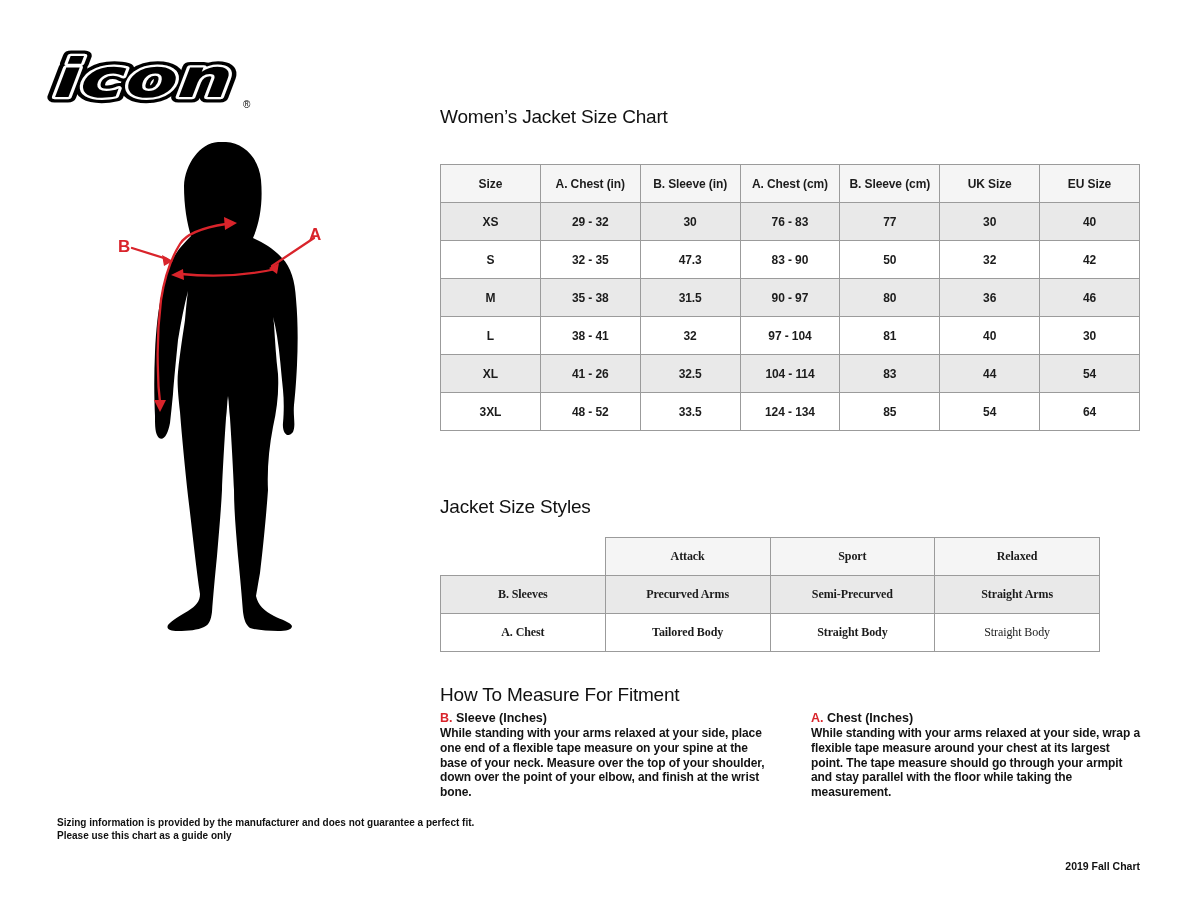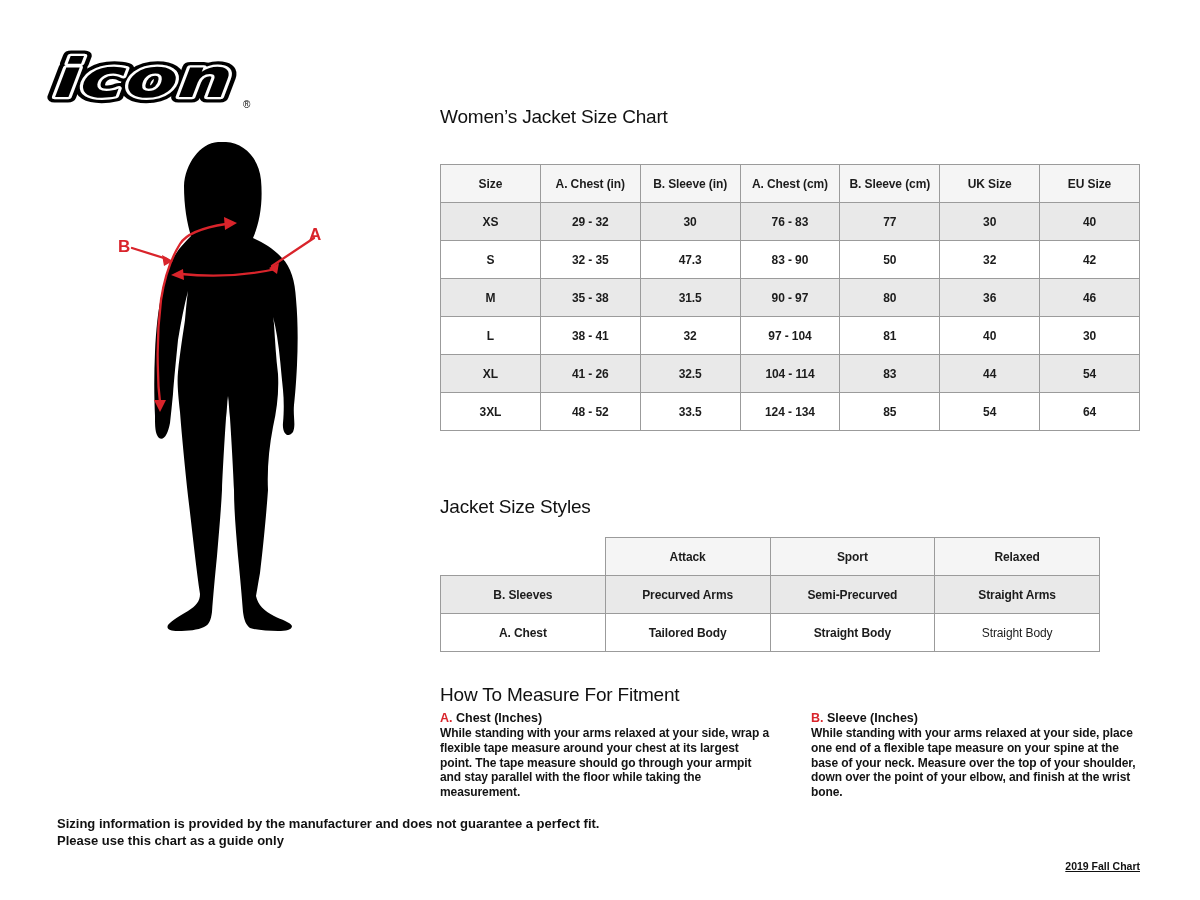--- a/index.html
+++ b/index.html
@@ -18,34 +18,34 @@
   
   table{border-collapse:collapse;table-layout:fixed;background:#fff;}
   th,td{
     border:1px solid #9b9b9b;text-align:center;vertical-align:middle;
     font-size:12px;font-weight:700;color:#1c1c1c;padding:0;height:37px;
     letter-spacing:-.1px;
   }
   thead th{background:#f5f5f5;}
   #size-table{width:700px;}
   #size-table tbody tr:nth-child(odd) td{background:#e9e9e9;}
-  #styles-table{width:660px;}
+  #styles-table{width:660px;font-family:Liberation Serif, serif;}
   #styles-table th.blank{border:none;background:transparent;}
   #styles-table tbody tr:nth-child(1) td{background:#e9e9e9;}
   #styles-table tbody tr:nth-child(2) td:nth-child(4){font-weight:400;}
 
   
   .fitment-cols{display:flex;gap:42px;width:700px;}
   .fit-col{width:329px;}
   .fit-heading{font-size:12.5px;font-weight:700;color:#111;margin:0 0 1px 0;}
   .fit-heading .prefix{color:#d9242b;}
   .fit-body{font-size:12px;font-weight:700;line-height:1.23;margin:0;color:#141414;letter-spacing:-.1px;}
 
   
-  .disclaimer{font-size:13px;font-weight:700;line-height:1.3;color:#111;}
+  .disclaimer{font-size:10px;font-weight:700;line-height:1.3;color:#111;}
   .version{font-size:10.5px;font-weight:700;color:#111;width:200px;text-align:right;}
 </style>
 </head>
 <body>
 
 <svg class="abs" style="left:42px;top:48px;" width="215" height="64" viewBox="0 0 215 64" aria-label="brand logo">
   <g font-family="'DejaVu Sans',sans-serif" font-style="italic" font-weight="bold" font-size="54" transform="skewX(-6) translate(14,0)">
     <text x="2" y="49" textLength="178" lengthAdjust="spacingAndGlyphs" fill="#000" stroke="#000" stroke-width="11" stroke-linejoin="round">icon</text>
     <text x="2" y="49" textLength="178" lengthAdjust="spacingAndGlyphs" fill="#000" stroke="#fff" stroke-width="4.5" stroke-linejoin="round">icon</text>
     <text x="2" y="49" textLength="178" lengthAdjust="spacingAndGlyphs" fill="#000">icon</text>
@@ -224,27 +224,27 @@
         <td>Straight Body</td>
         <td>Straight Body</td>
       </tr>
     </tbody>
   </table>
 
 <h2 class="abs section-title" style="left:440px;top:684px;text-align:center;">How To Measure For Fitment</h2>
 
 <div class="abs fitment-cols" style="left:440px;top:711px;">
   <div class="fit-col">
+    <p class="fit-heading"><span class="prefix">B.</span><span> Sleeve (Inches)</span></p>
+    <p class="fit-body">While standing with your arms relaxed at your side, place one end of a flexible tape measure on your spine at the base of your neck. Measure over the top of your shoulder, down over the point of your elbow, and finish at the wrist bone.</p>
+  </div>
+  <div class="fit-col">
     <p class="fit-heading"><span class="prefix">A.</span><span> Chest (Inches)</span></p>
     <p class="fit-body">While standing with your arms relaxed at your side, wrap a flexible tape measure around your chest at its largest point. The tape measure should go through your armpit and stay parallel with the floor while taking the measurement.</p>
-  </div>
-  <div class="fit-col">
-    <p class="fit-heading"><span class="prefix">B.</span><span> Sleeve (Inches)</span></p>
-    <p class="fit-body">While standing with your arms relaxed at your side, place one end of a flexible tape measure on your spine at the base of your neck. Measure over the top of your shoulder, down over the point of your elbow, and finish at the wrist bone.</p>
   </div>
 </div>
 
 <div class="abs disclaimer" style="left:57px;top:816px;">
   <div>Sizing information is provided by the manufacturer and does not guarantee a perfect fit.</div>
   <div>Please use this chart as a guide only</div>
 </div>
 
-<div class="abs version" style="left:940px;top:860px;text-decoration:underline;">2019 Fall Chart</div>
+<div class="abs version" style="left:940px;top:860px;">2019 Fall Chart</div>
 
 </body></html>

